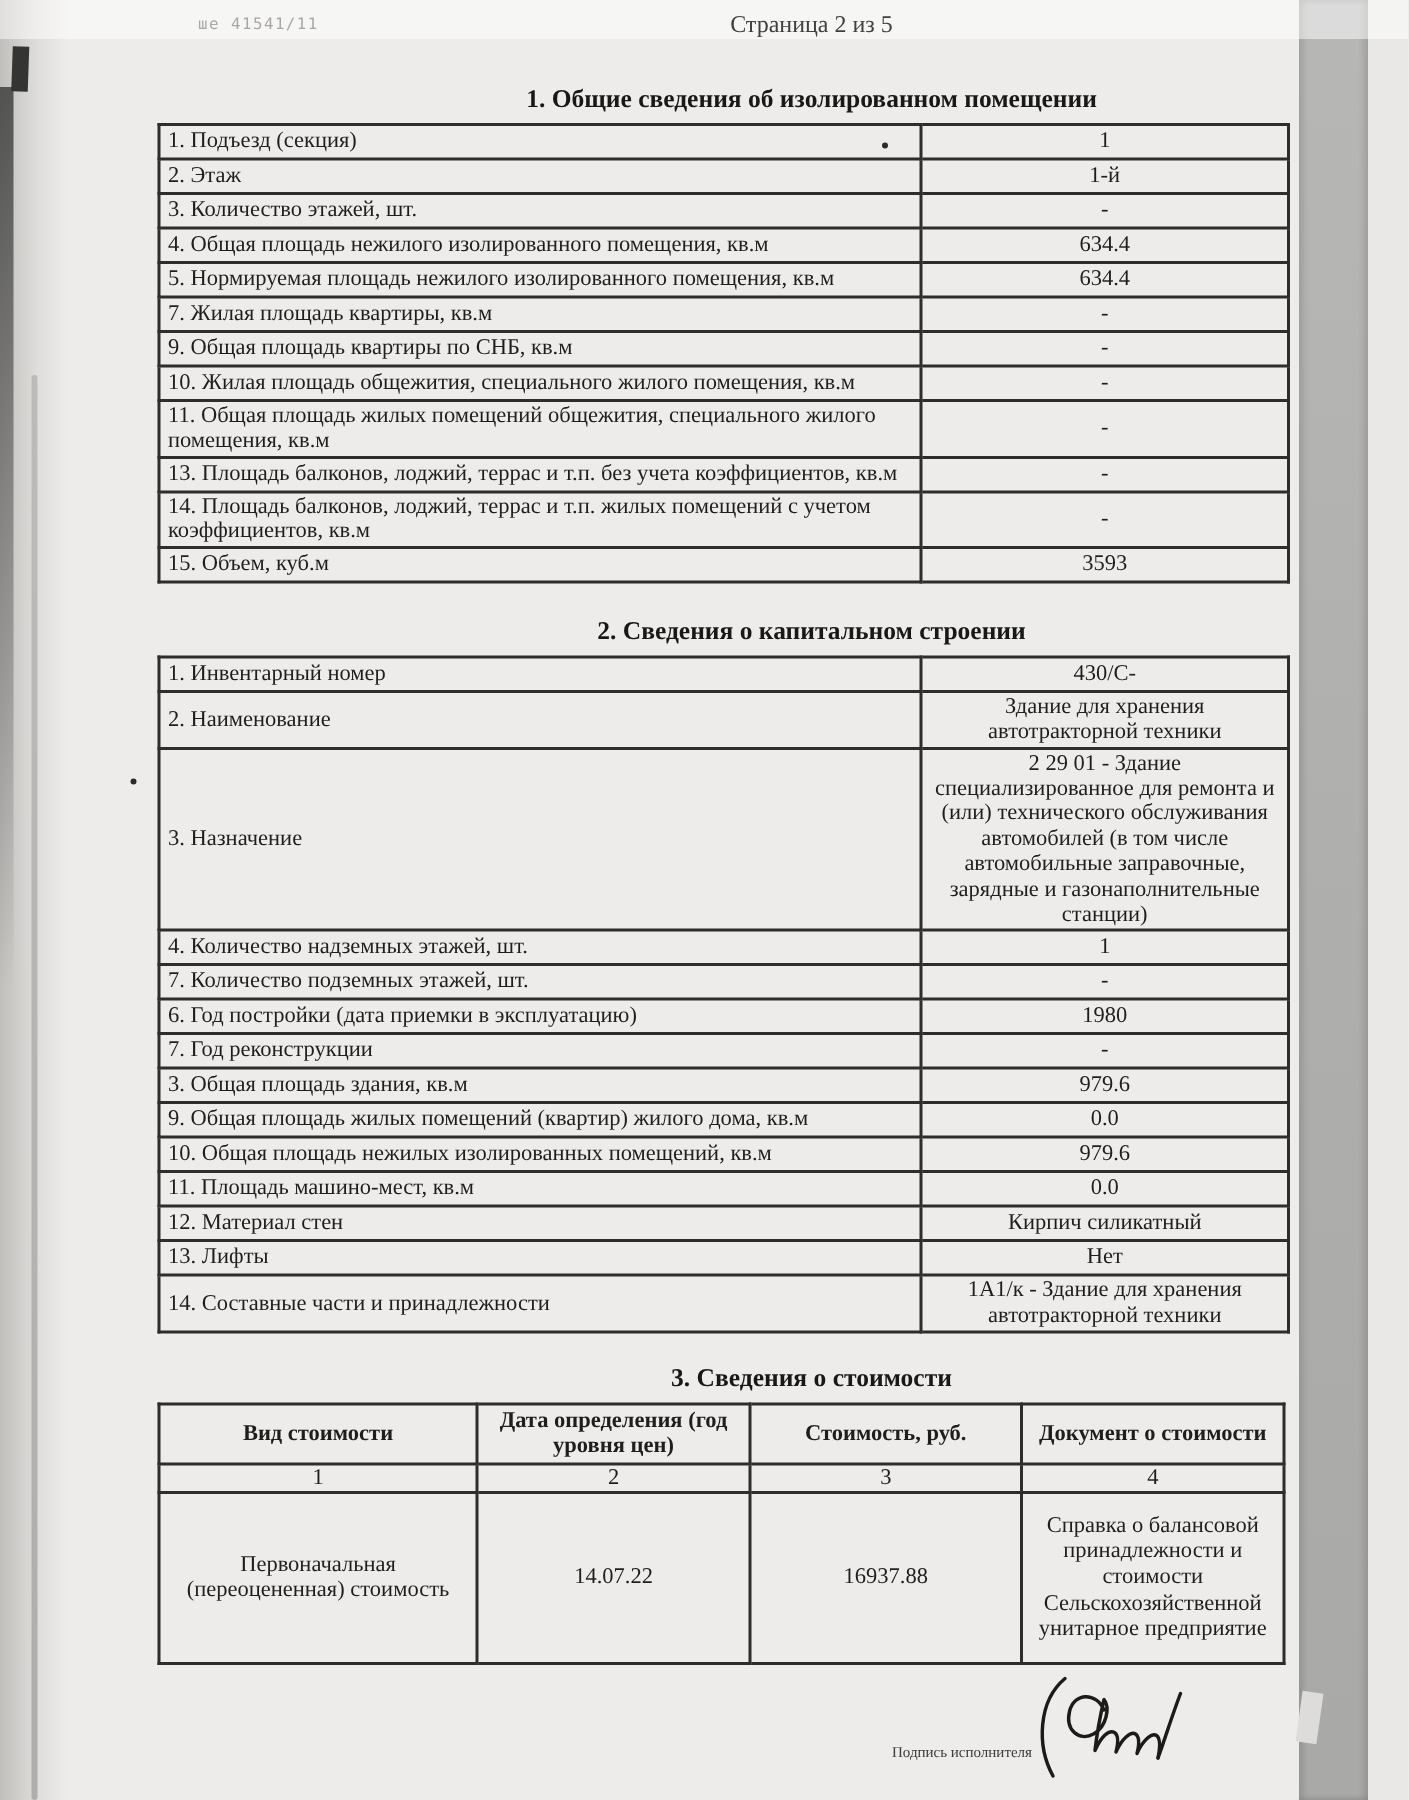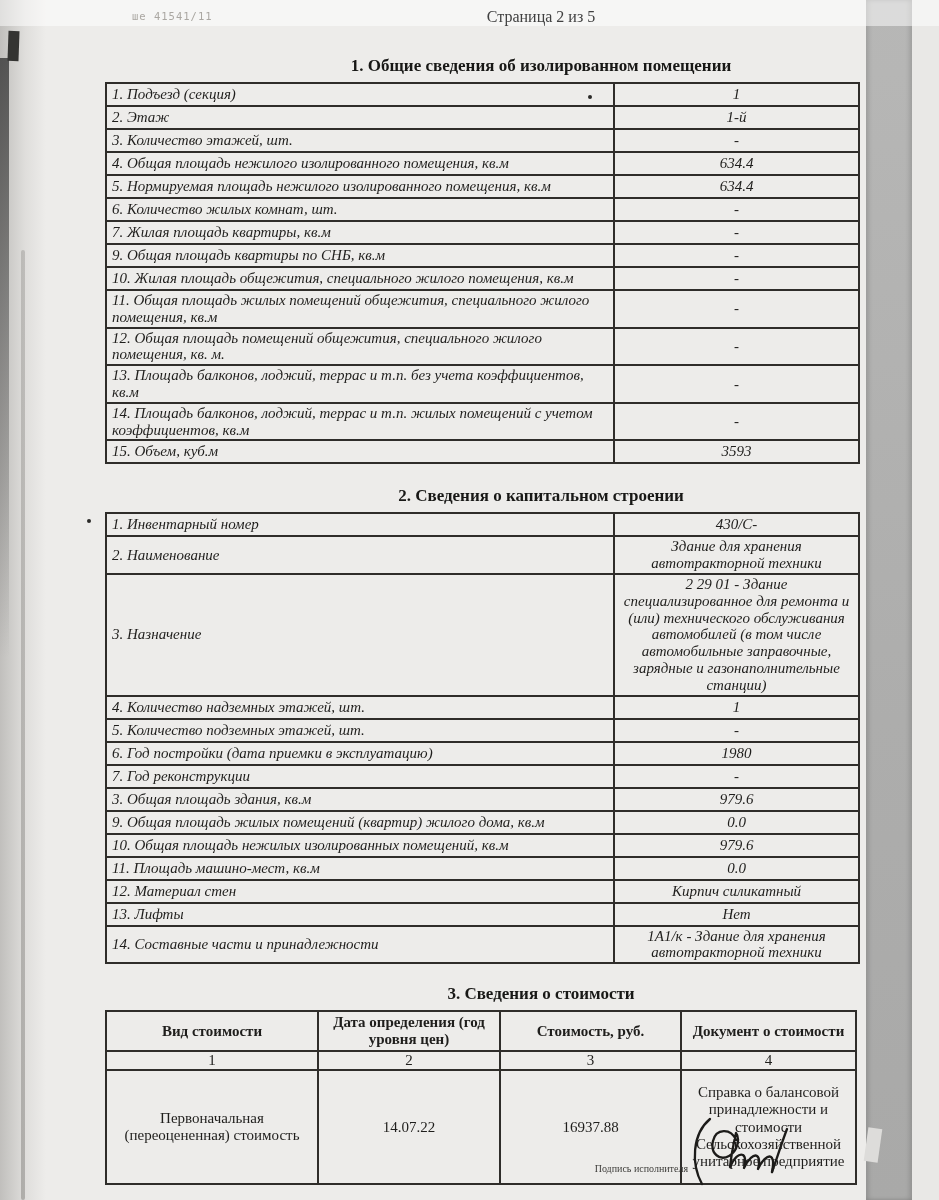--- a/index.html
+++ b/index.html
@@ -57,21 +57,21 @@
   .section-title{
     margin:0;text-align:center;font-weight:bold;font-size:17px;color:#181816;
   }
   .t1-title{margin-top:30px;}
   .t2-title{margin-top:22px;}
   .t3-title{margin-top:20px;}
   table{border-collapse:collapse;width:753px;table-layout:fixed;}
   .kv-table{margin-top:6px;}
   .cost-table{margin-top:6px;width:750px;margin-left:0;}
   td,th{border:2px solid #2f2d2a;font-size:15px;line-height:1.12;padding:1px 5px;}
-  .kv-table td{height:19px;font-style:italic;}
+  .kv-table td{height:19px;}
   .kv-table .c-label{width:508px;}
   .kv-table .c-value{width:245px;}
   .kv-table td.label{text-align:left;vertical-align:middle;}
   .kv-table td.value{text-align:center;vertical-align:middle;}
   .cost-table th{font-weight:bold;text-align:center;vertical-align:middle;height:34px;padding:2px 8px;}
   .cost-table td{text-align:center;vertical-align:middle;}
   .cost-table .num-row td{height:17px;padding:0 5px;}
   .cost-table .data-row td{height:110px;line-height:1.15;}
   .cost-table .cc1{width:212px;}
   .cost-table .cc2{width:182px;}
@@ -133,24 +133,20 @@
           <tr>
             <td class="label">4. Общая площадь нежилого изолированного помещения, кв.м</td>
             <td class="value">634.4</td>
           </tr>
 
           <tr>
             <td class="label">5. Нормируемая площадь нежилого изолированного помещения, кв.м</td>
             <td class="value">634.4</td>
           </tr>
 
-          <tr>
-            <td class="label">6. Количество жилых комнат, шт.</td>
-            <td class="value">-</td>
-          </tr>
 
           <tr>
             <td class="label">7. Жилая площадь квартиры, кв.м</td>
             <td class="value">-</td>
           </tr>
 
 
           <tr>
             <td class="label">9. Общая площадь квартиры по СНБ, кв.м</td>
             <td class="value">-</td>
@@ -159,24 +155,20 @@
           <tr>
             <td class="label">10. Жилая площадь общежития, специального жилого помещения, кв.м</td>
             <td class="value">-</td>
           </tr>
 
           <tr>
             <td class="label">11. Общая площадь жилых помещений общежития, специального жилого помещения, кв.м</td>
             <td class="value">-</td>
           </tr>
 
-          <tr>
-            <td class="label">12. Общая площадь помещений общежития, специального жилого помещения, кв. м.</td>
-            <td class="value">-</td>
-          </tr>
 
           <tr>
             <td class="label">13. Площадь балконов, лоджий, террас и т.п. без учета коэффициентов, кв.м</td>
             <td class="value">-</td>
           </tr>
 
           <tr>
             <td class="label">14. Площадь балконов, лоджий, террас и т.п. жилых помещений с учетом коэффициентов, кв.м</td>
             <td class="value">-</td>
           </tr>
@@ -210,21 +202,21 @@
             <td class="label">3. Назначение</td>
             <td class="value">2 29 01 - Здание специализированное для ремонта и (или) технического обслуживания автомобилей (в том числе автомобильные заправочные, зарядные и газонаполнительные станции)</td>
           </tr>
 
           <tr>
             <td class="label">4. Количество надземных этажей, шт.</td>
             <td class="value">1</td>
           </tr>
 
           <tr>
-            <td class="label">5. Количество подземных этажей, шт.</td>
+            <td class="label">7. Количество подземных этажей, шт.</td>
             <td class="value">-</td>
           </tr>
 
           <tr>
             <td class="label">6. Год постройки (дата приемки в эксплуатацию)</td>
             <td class="value">1980</td>
           </tr>
 
           <tr>
             <td class="label">7. Год реконструкции</td>

